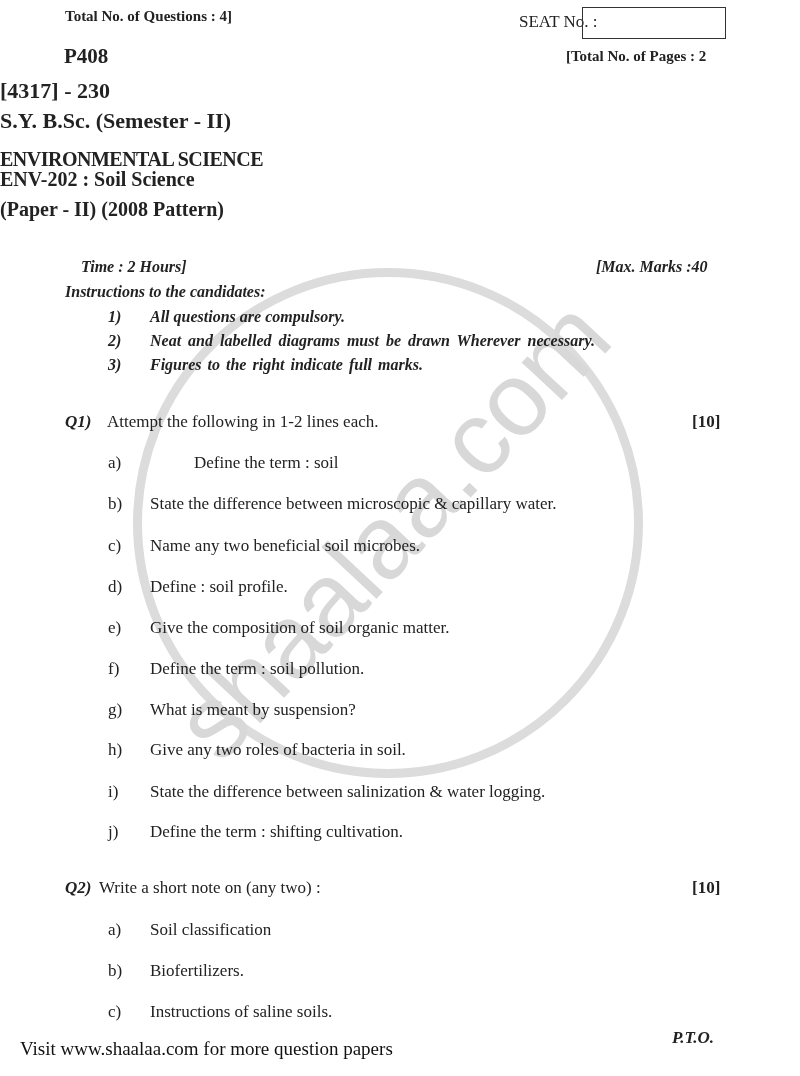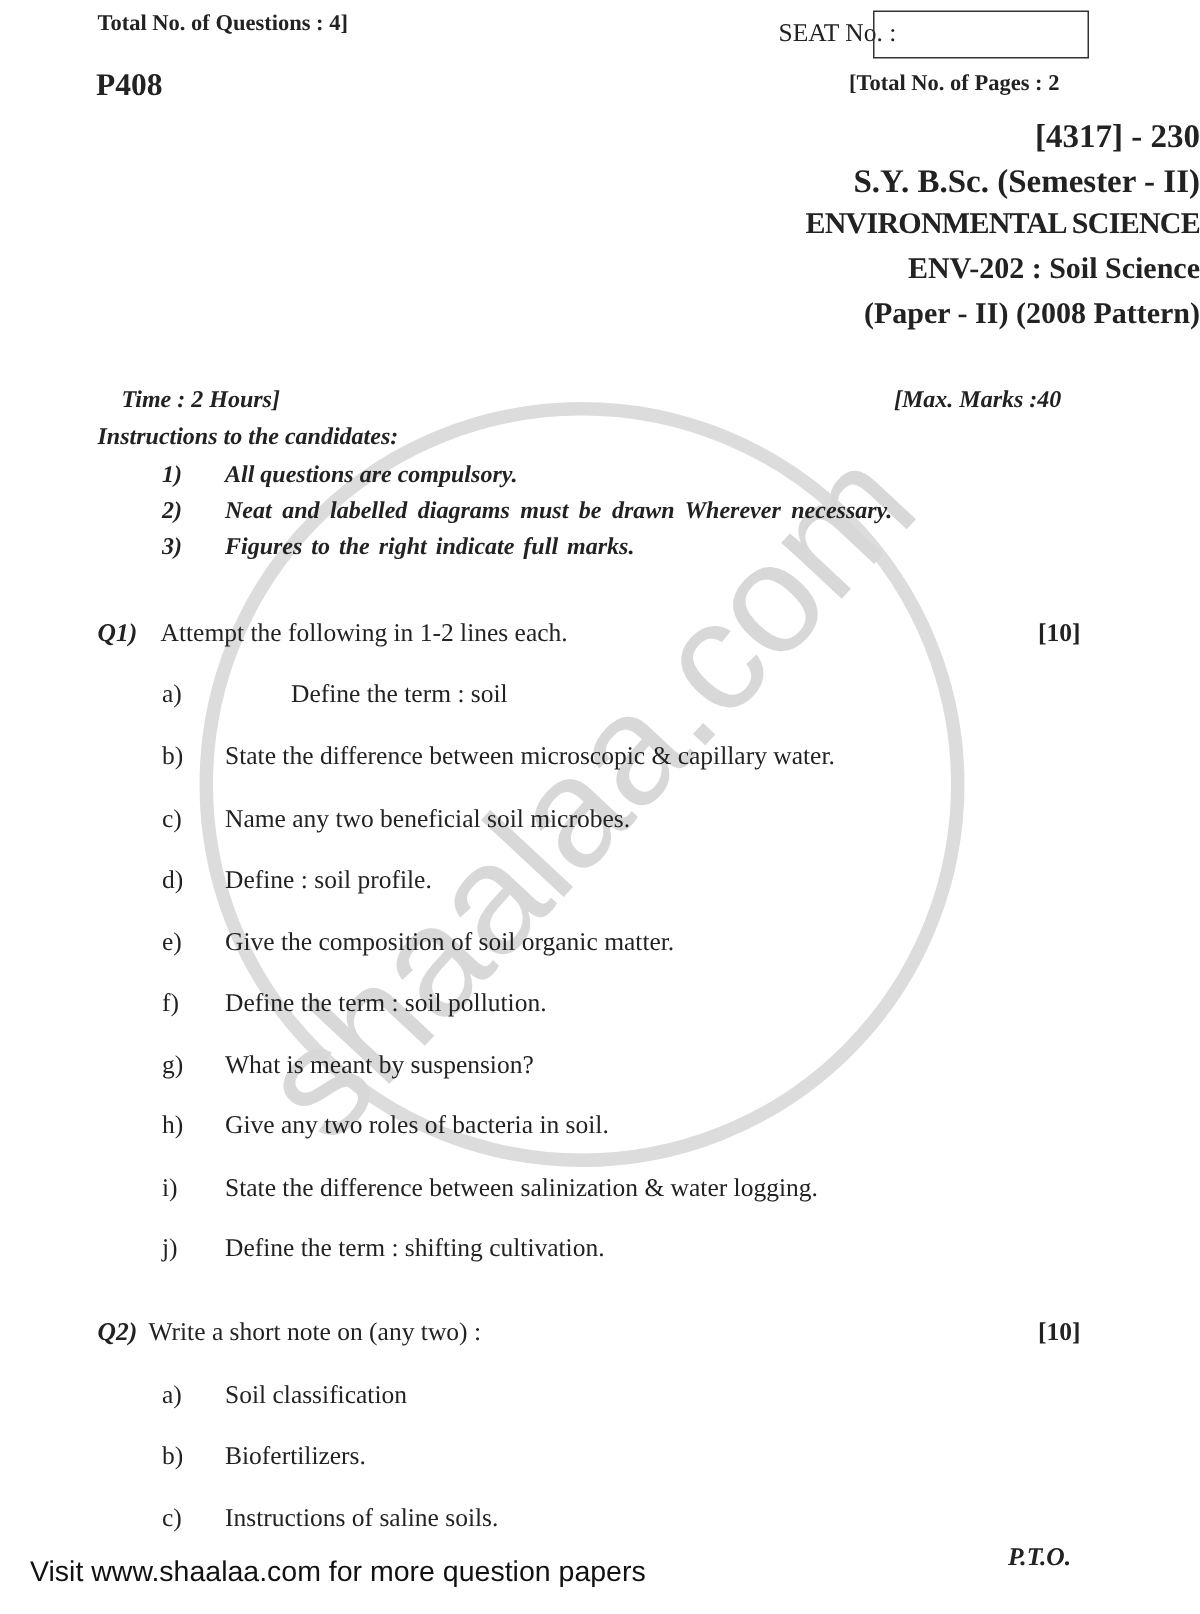--- a/index.html
+++ b/index.html
@@ -8,42 +8,42 @@
   .abs { position:absolute; white-space:nowrap; }
   .b { font-weight:bold; }
   .bi { font-weight:bold; font-style:italic; }
   .watermark-circle { position:absolute; left:133px; top:268px; width:510px; height:510px;
     border:9px solid #dcdcdc; border-radius:50%; box-sizing:border-box; z-index:0; }
   .watermark-text { position:absolute; left:392px; top:530px; transform:translate(-50%,-50%) rotate(-47deg);
     font-family:"Liberation Sans","DejaVu Sans",sans-serif; font-size:104px; color:#d8d8d8; z-index:0;
     letter-spacing:-1px; }
   .content { position:relative; z-index:1; }
   .seat-box { position:absolute; left:582px; top:7px; width:144px; height:32px; border:1.5px solid #333; box-sizing:border-box; }
-  .title { left:0; width:800px; text-align:right; font-weight:bold; }
+  .title { left:0; width:800px; text-align:left; font-weight:bold; }
   .q-line { font-size:17px; }
   .label { font-size:17px; }
-  .footer { font-family:Liberation Sans, sans-serif; font-size:19px; color:#111; }
+  .footer { font-family:Liberation Serif, serif; font-size:19px; color:#111; }
 </style>
 </head>
 <body>
 
 <div class="watermark-circle"></div>
 <div class="watermark-text">shaalaa.com</div>
 
 <div class="content">
 
   <div class="abs b" style="left:65px;top:8px;font-size:15px;text-align:center;">Total No. of Questions : 4]</div>
   <div class="abs" style="left:519px;top:12px;font-size:17px;">SEAT No. :</div>
   <div class="seat-box"></div>
   <div class="abs b" style="left:64px;top:44px;font-size:21px;">P408</div>
   <div class="abs b" style="left:566px;top:48px;font-size:15px;">[Total No. of Pages : 2</div>
 
   <div class="abs title" style="top:78px;font-size:22px;">[4317]  -  230</div>
   <div class="abs title" style="top:108px;font-size:22px;">S.Y. B.Sc. (Semester  -  II)</div>
-  <div class="abs title" style="top:138px;font-size:20px;letter-spacing:-0.5px;">ENVIRONMENTAL SCIENCE</div>
+  <div class="abs title" style="top:148px;font-size:20px;letter-spacing:-0.5px;">ENVIRONMENTAL SCIENCE</div>
   <div class="abs title" style="top:168px;font-size:20px;">ENV-202 : Soil Science</div>
   <div class="abs title" style="top:198px;font-size:20px;">(Paper - II) (2008 Pattern)</div>
 
   <div class="abs bi" style="left:65px;top:258px;font-size:16px;margin-left:16px;">Time : 2 Hours]</div>
   <div class="abs bi" style="left:596px;top:258px;font-size:16px;">[Max. Marks :40</div>
 
   <div class="abs bi" style="left:65px;top:283px;font-size:16px;">Instructions to the candidates:</div>
   <div class="abs bi" style="left:108px;top:308px;font-size:16px;">1)</div>
   <div class="abs bi" style="left:150px;top:308px;font-size:16px;">All questions are compulsory.</div>
   <div class="abs bi" style="left:108px;top:332px;font-size:16px;">2)</div>

